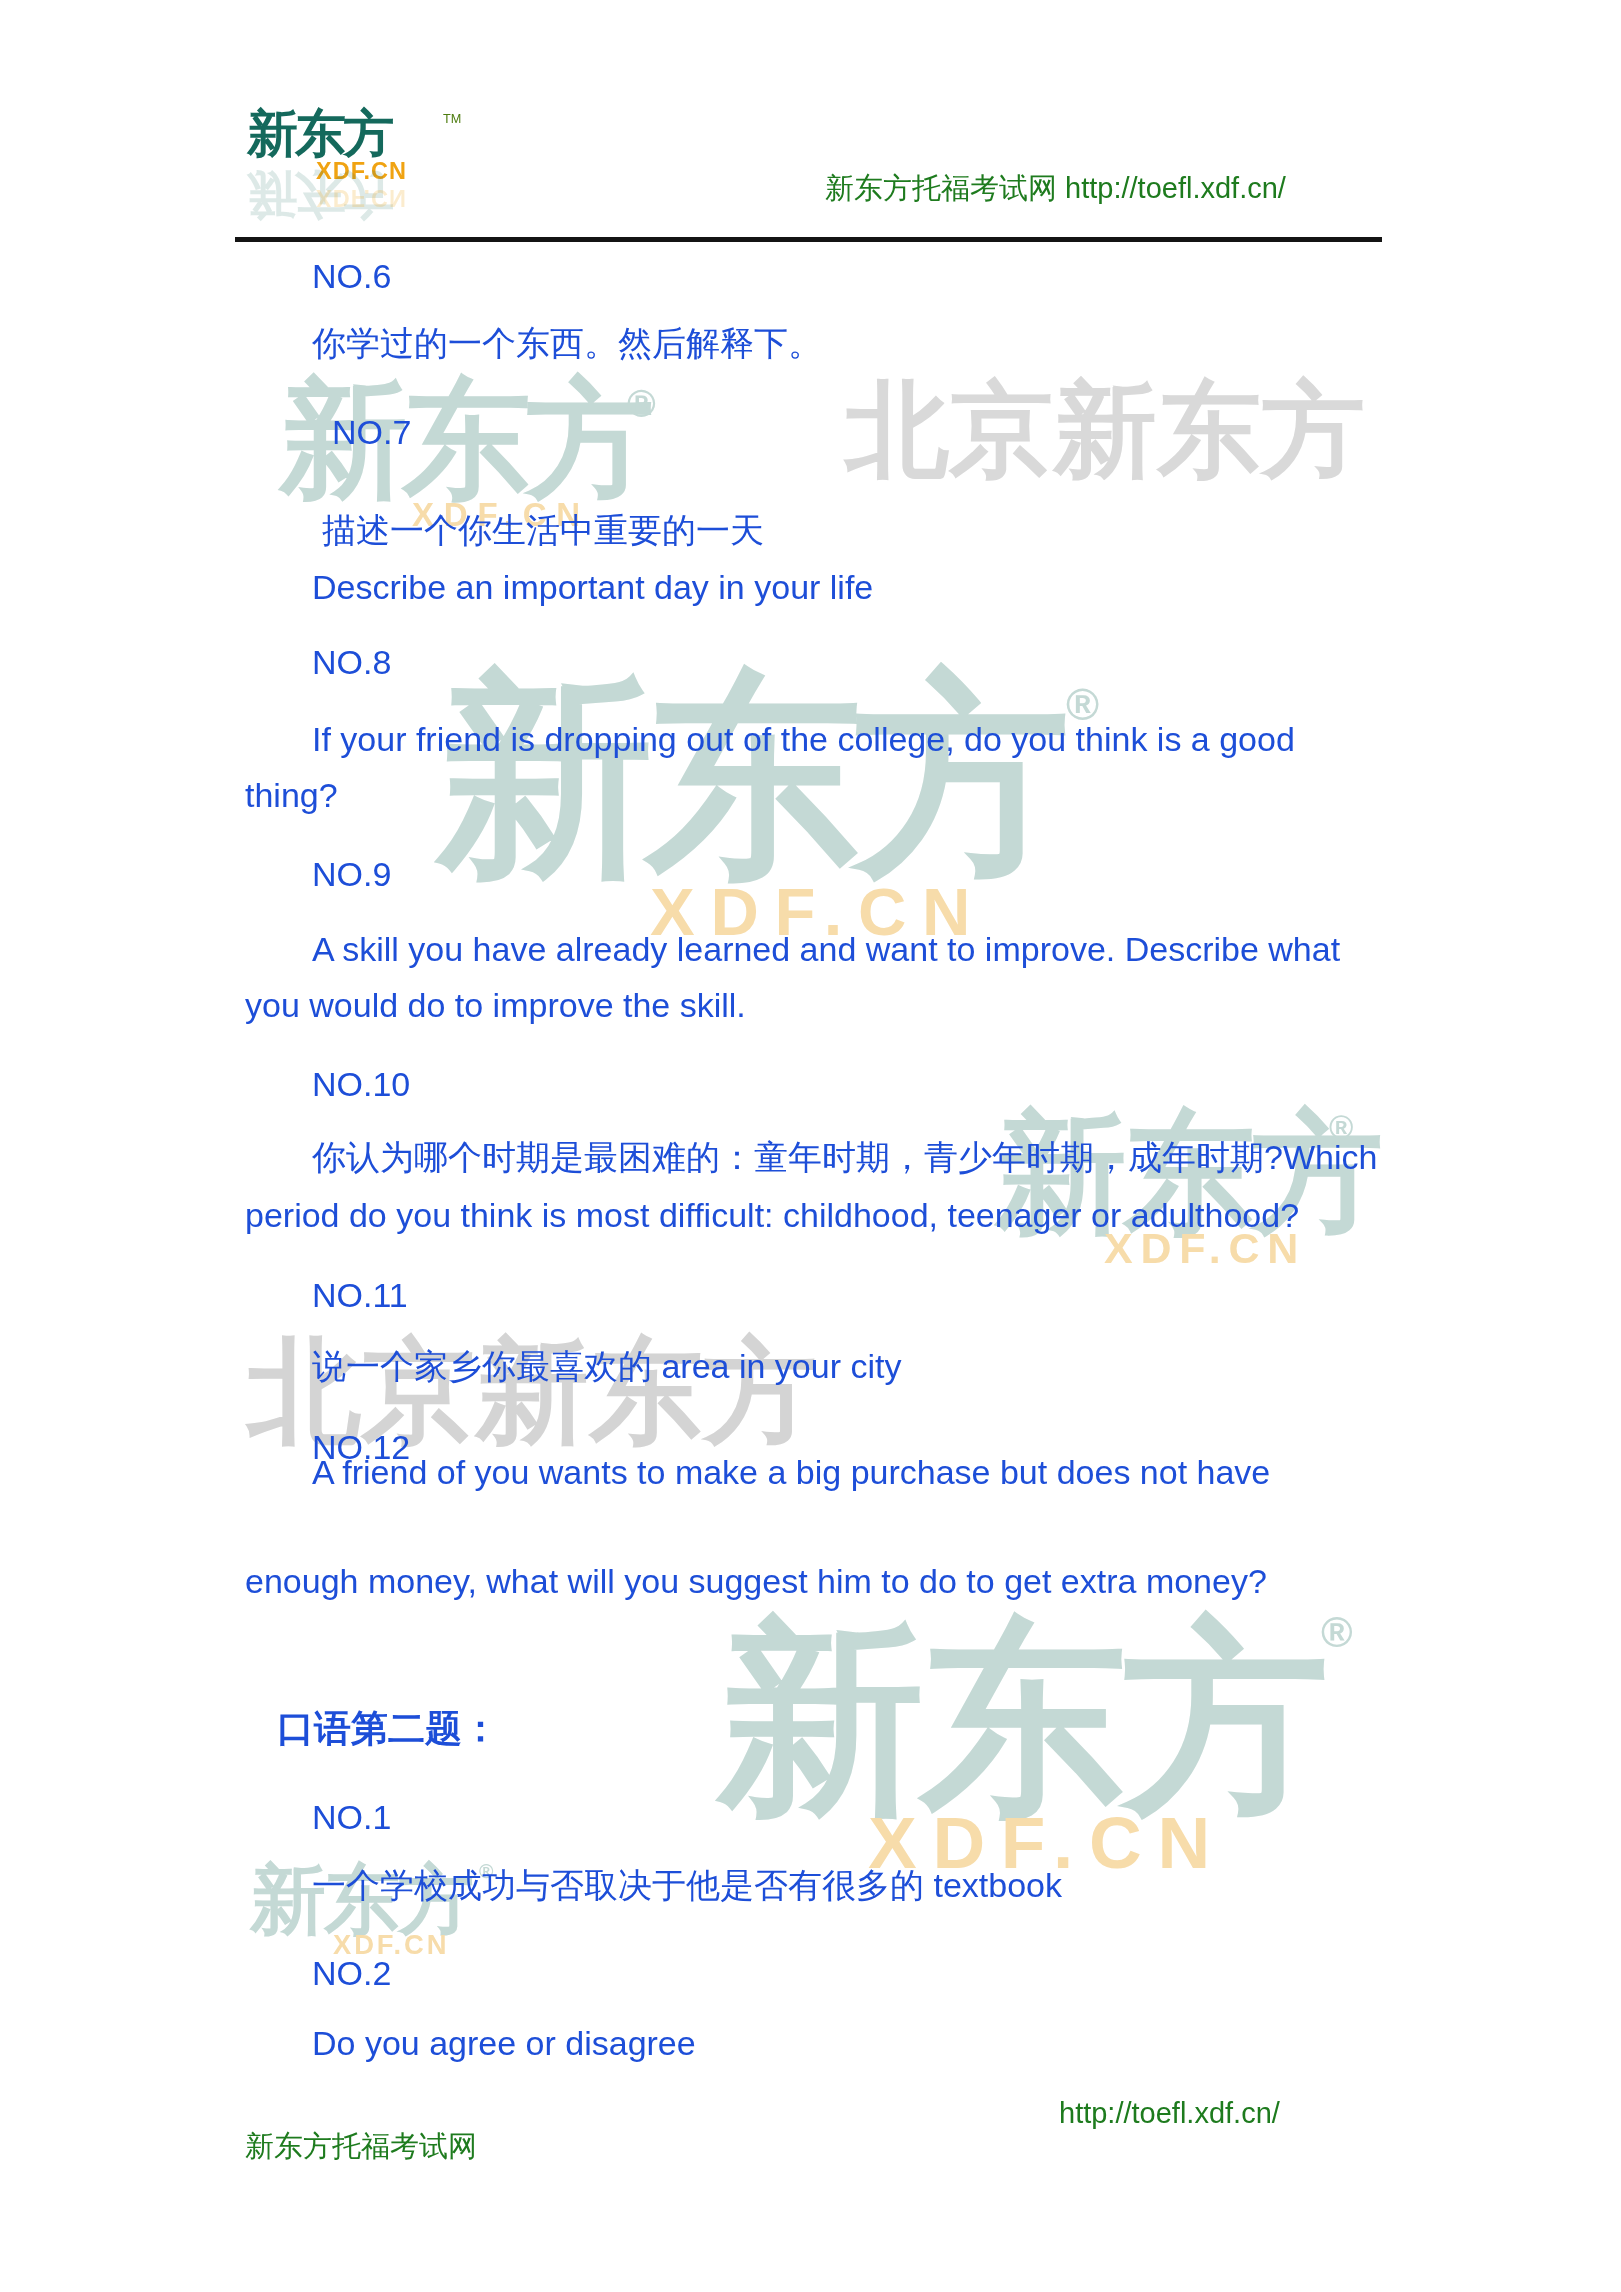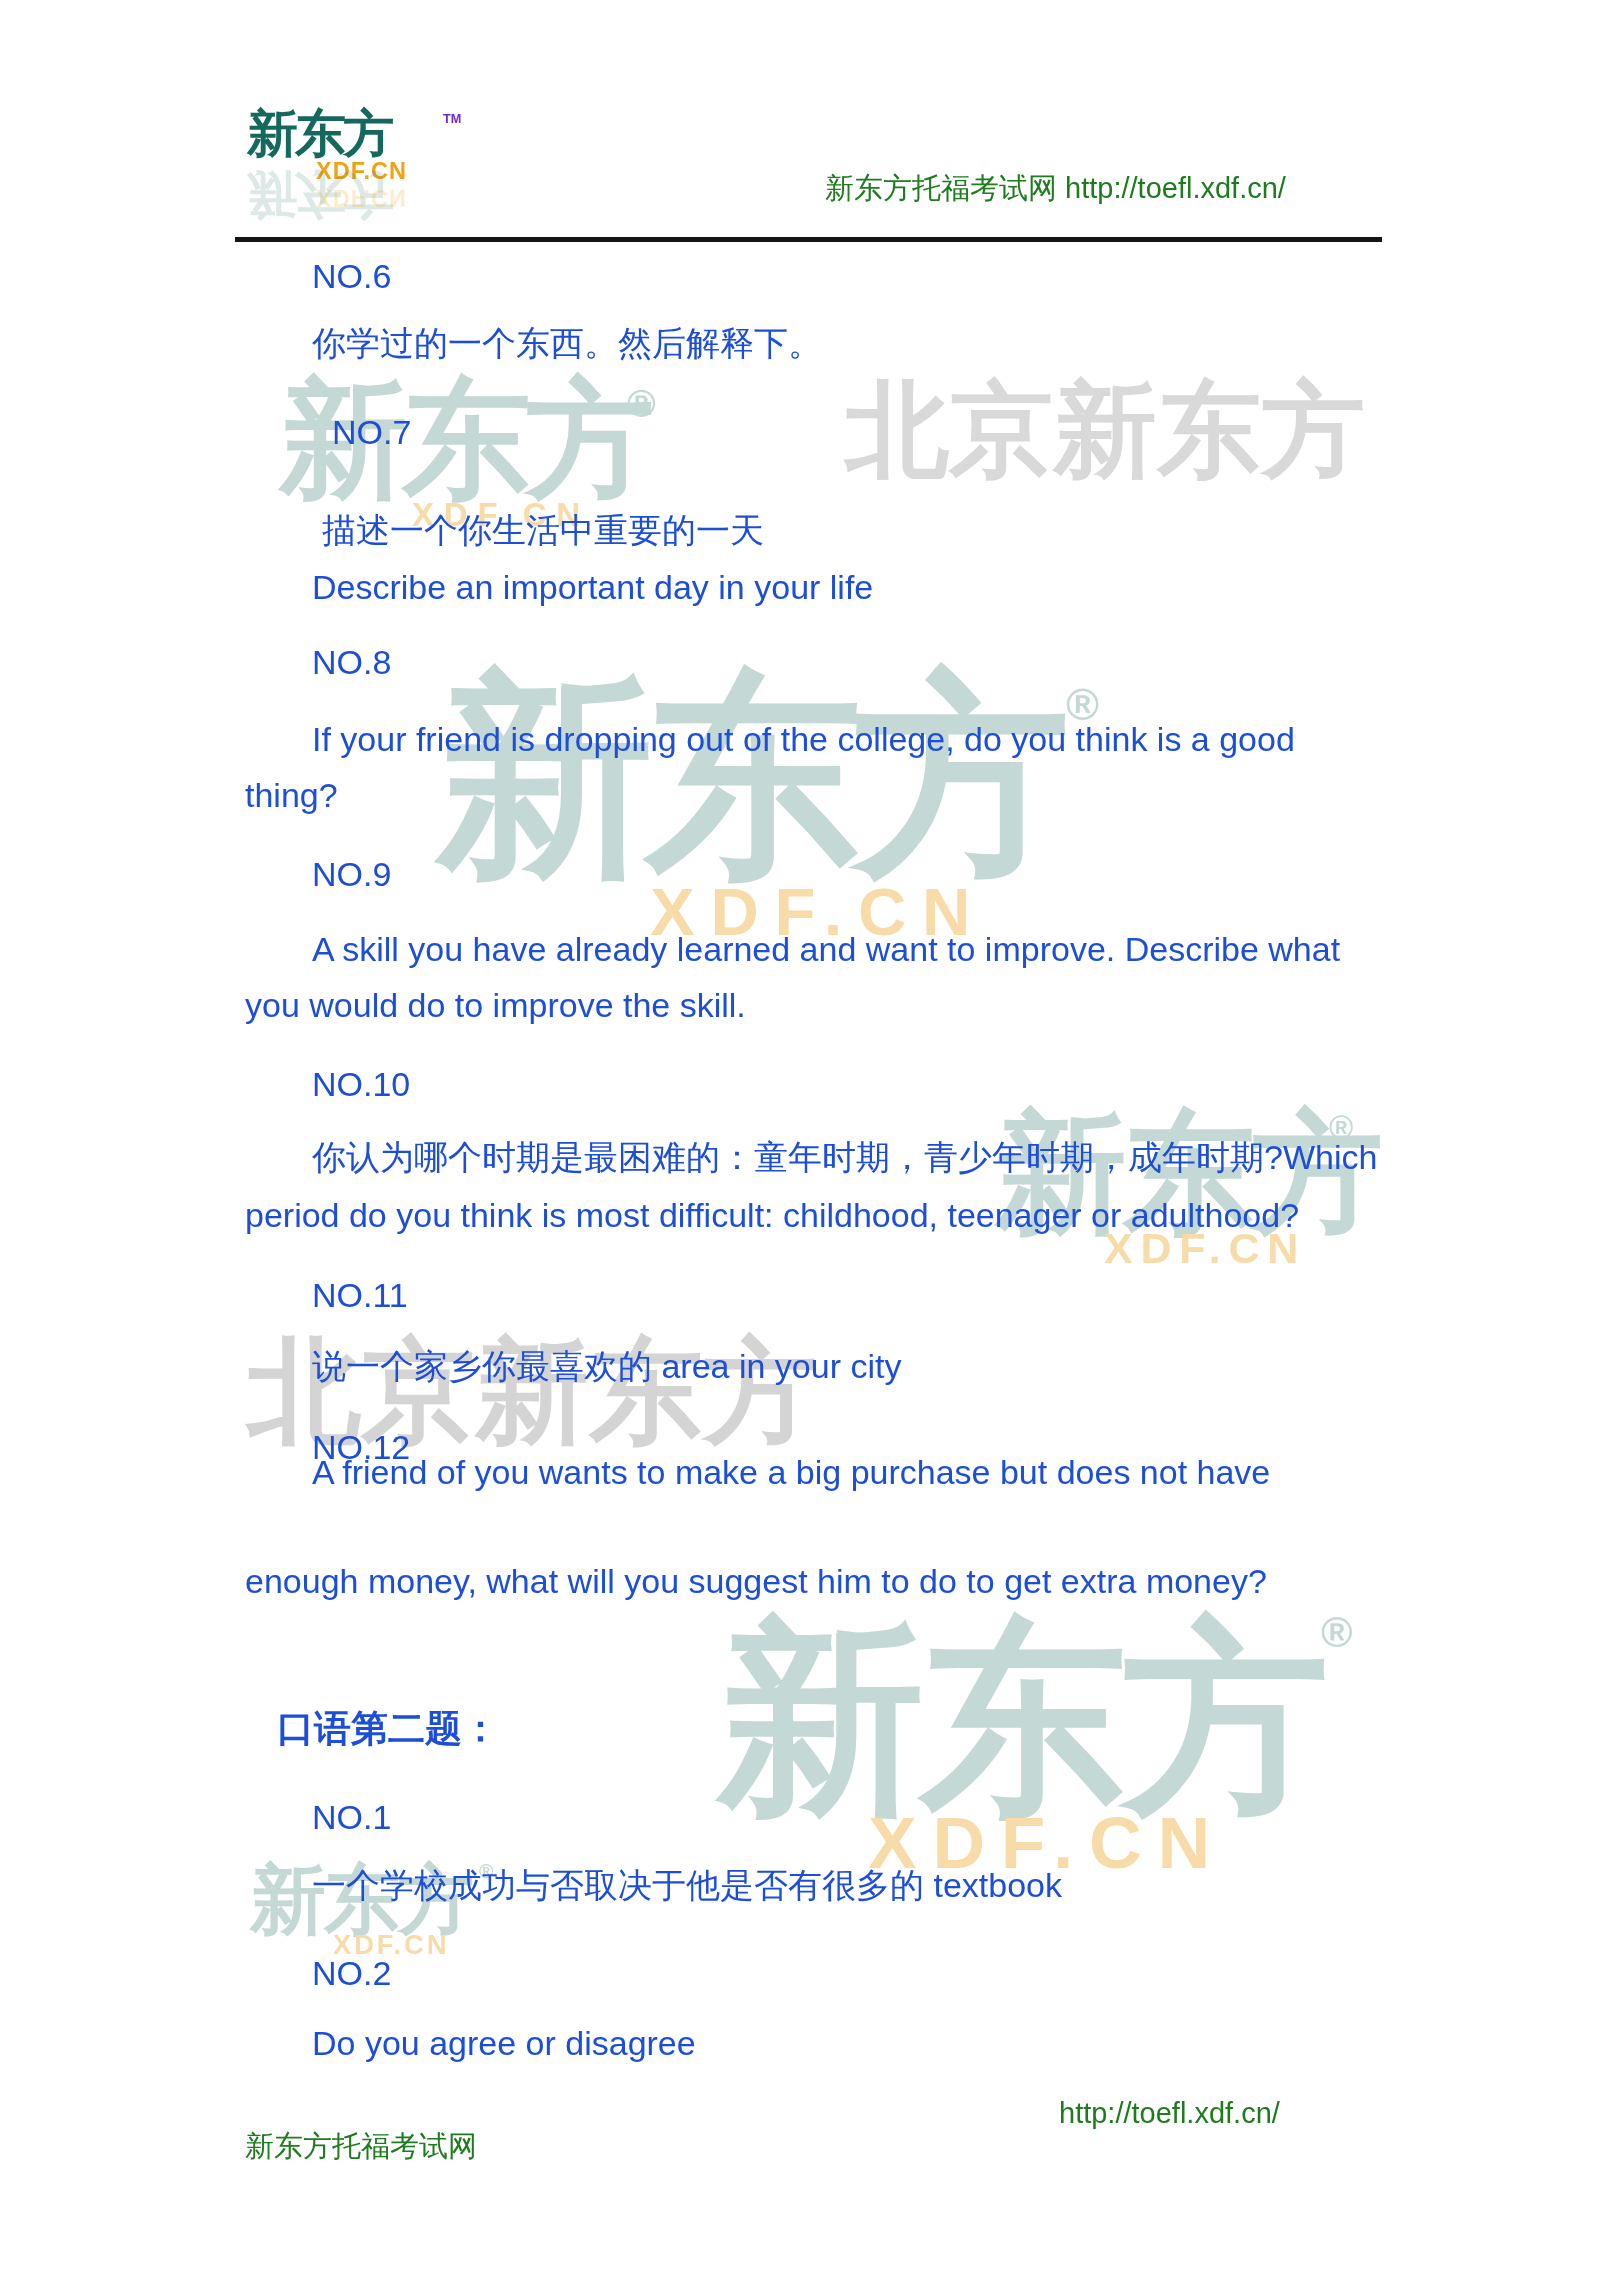--- a/index.html
+++ b/index.html
@@ -12,21 +12,21 @@
   .wm-teal{color:#c4d9d5;}
   .wm-gray{color:#d9d9d9;}
   .wm-orange{color:#f7dcaa;}
   
   .tl{position:absolute;z-index:2;font-size:34px;color:#1d4ed8;line-height:1.2;white-space:nowrap;}
   .heading{font-weight:bold;font-size:37px;}
   .green{color:#1e7b1e;}
   .rule{position:absolute;z-index:2;background:#141414;}
   
   .logo-cn{position:absolute;z-index:2;font-size:51px;font-weight:bold;color:#14695c;letter-spacing:-2.9px;line-height:1;white-space:nowrap;}
-  .logo-tm{position:absolute;z-index:2;font-size:12.7px;color:#6d28d9;font-weight:bold;}
+  .logo-tm{position:absolute;z-index:2;font-size:12.7px;color:#4d7c0f;font-weight:normal;}
   .logo-sub{position:absolute;z-index:2;font-size:23.5px;font-weight:bold;color:#f0a312;letter-spacing:1px;white-space:nowrap;}
   .refl{transform:scaleY(-1);opacity:0.14;}
 </style>
 </head>
 <body>
 
 <div class="page">
 
   <div class="wm wm-teal" style="left:279px;top:375px;font-size:129px;letter-spacing:-5.9px;">新东方</div>
   <div class="wm wm-teal" style="left:627px;top:384px;font-size:39px;">®</div>

